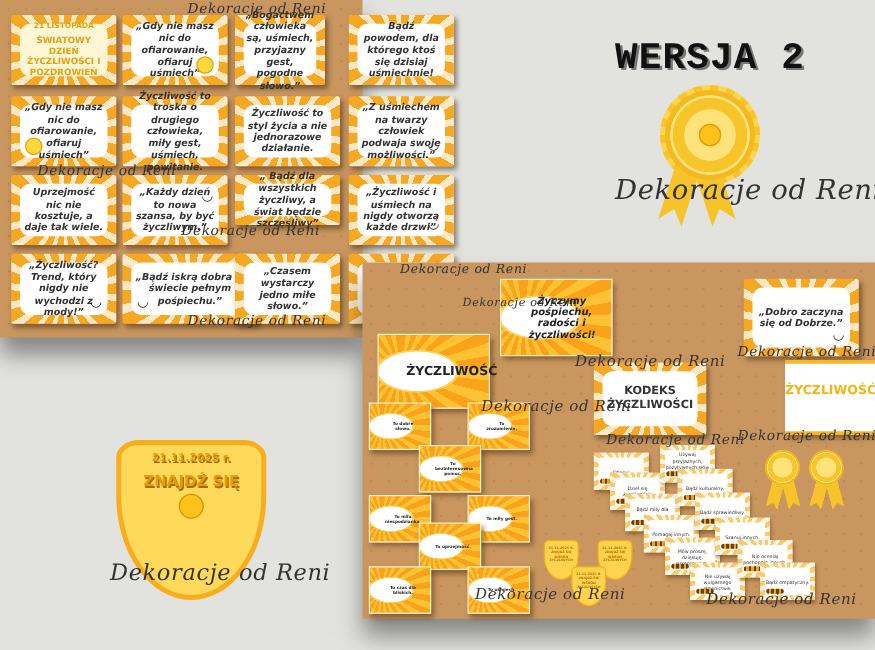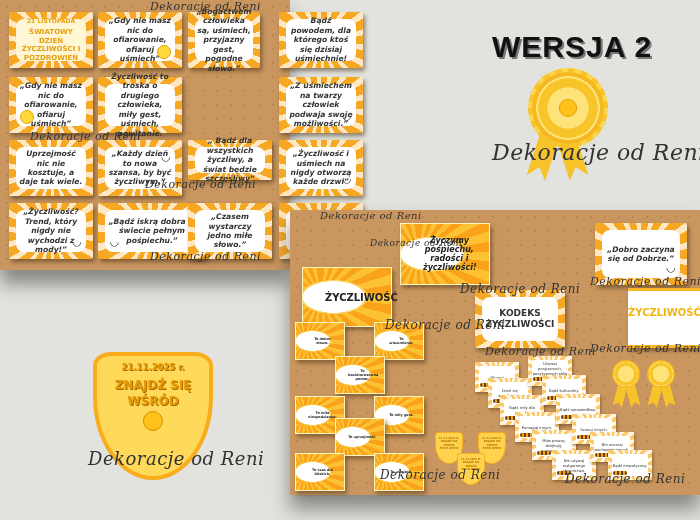--- a/index.html
+++ b/index.html
@@ -53,20 +53,25 @@
       <div class="inner">
         <span>„Gdy nie masz nic do ofiarowanie, ofiaruj uśmiech”</span>
         <span class="emoji"></span>
       </div>
     </div>
   <div class="card" style="left:98px;top:77px;width:84px;height:56px">
       <div class="inner">
         <span>Życzliwość to troska o drugiego człowieka, miły gest, uśmiech, powitanie.</span>
       </div>
     </div>
+  <div class="card" style="left:188px;top:77px;width:84px;height:56px">
+      <div class="inner">
+        <span>Życzliwość to styl życia a nie jednorazowe działanie.</span>
+      </div>
+    </div>
   <div class="card" style="left:279px;top:77px;width:84px;height:56px">
       <div class="inner">
         <span>„Z uśmiechem na twarzy człowiek podwaja swoje możliwości.”</span>
         <span class="smile">◡</span>
       </div>
     </div>
 
   <div class="card" style="left:9px;top:140px;width:84px;height:56px">
       <div class="inner">
         <span>Uprzejmość nic nie kosztuje, a daje tak wiele.</span>
@@ -113,33 +118,32 @@
         <span class="smile">◡</span>
       </div>
     </div>
 
   <span class="wm" style="left:150px;top:0;font-size:11px">Dekoracje od Reni</span>
   <span class="wm" style="left:30px;top:130px;font-size:11px">Dekoracje od Reni</span>
   <span class="wm" style="left:145px;top:178px;font-size:11px">Dekoracje od Reni</span>
   <span class="wm" style="left:150px;top:250px;font-size:11px">Dekoracje od Reni</span>
 </div>
 
-<div style="position:absolute;left:492px;top:30px;font-size:30px;font-weight:900;color:#111;letter-spacing:1px;text-shadow:2px 2px 0 #777;font-family:Liberation Sans, sans-serif">WERSJA 2</div>
+<div style="position:absolute;left:492px;top:30px;font-size:30px;font-weight:900;color:#111;letter-spacing:1px;text-shadow:2px 2px 0 #777;font-family:Liberation Mono, monospace">WERSJA 2</div>
 
 <div class="ribbon" style="left:535px;top:120px;width:20px;height:60px;transform:rotate(18deg)"></div>
 <div class="ribbon" style="left:560px;top:120px;width:20px;height:60px;transform:rotate(-18deg)"></div>
 <div class="rosette" style="left:532px;top:72px;width:72px;height:72px;display:flex;align-items:center;justify-content:center">
   <span style="width:18px;height:18px;border-radius:50%;background:#ffc21a;border:1px solid #e49a00"></span>
 </div>
 <span class="wm" style="left:492px;top:140px;font-size:22px">Dekoracje od Reni</span>
 
 <div style="position:absolute;left:93px;top:352px;width:120px;height:128px;background:#ffd95a;border:4px solid #f9ad1d;border-radius:18px 18px 50% 50%/14px 14px 65% 65%;text-align:center;padding-top:6px;color:#e79c07;font-weight:900;text-shadow:1px 1px 0 #a86a00">
   <div style="font-size:8.5px">21.11.2025 r.</div>
   <div style="font-size:12px;margin-top:6px">ZNAJDŹ SIĘ</div>
-  <div style="font-size:12px;margin-top:2px">WŚRÓD</div>
   <div style="width:20px;height:20px;margin:3px auto 0;border-radius:50%;background:#ffc21a;border:1px solid #d68d00"></div>
 </div>
 <span class="wm" style="left:88px;top:448px;font-size:18px">Dekoracje od Reni</span>
 
 <div class="board" style="left:290px;top:210px;width:410px;height:285px">
   <div class="sun" style="left:110px;top:13px;width:90px;height:62px;font-size:8px;font-style:italic">
       <span>Życzymy pośpiechu, radości i życzliwości!</span>
     </div>
   <div class="card" style="left:305px;top:13px;width:92px;height:62px">
       <div class="inner">

